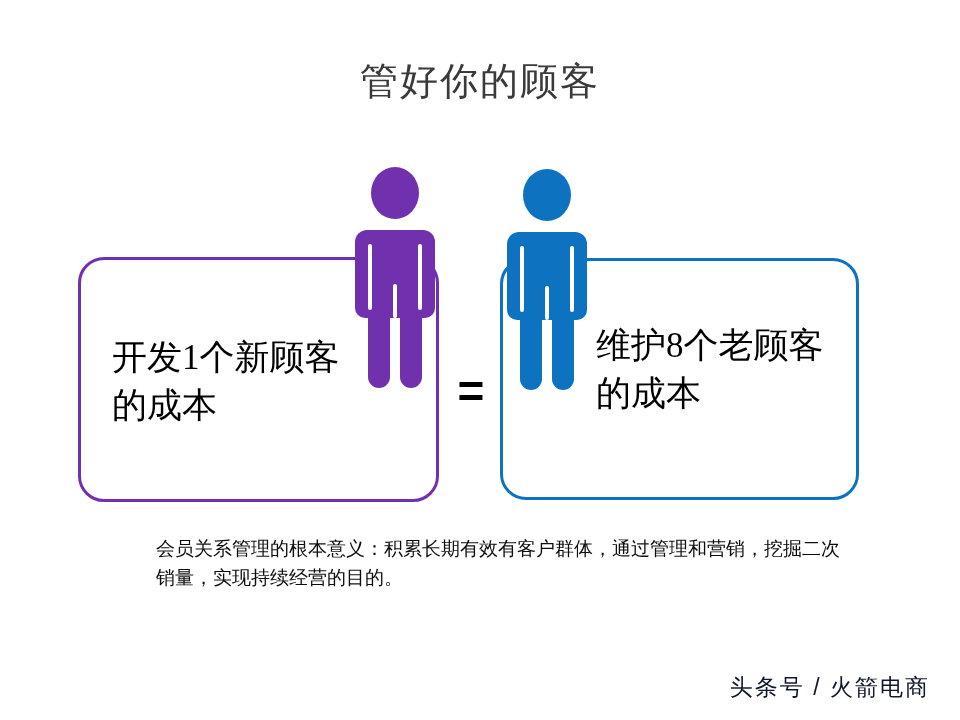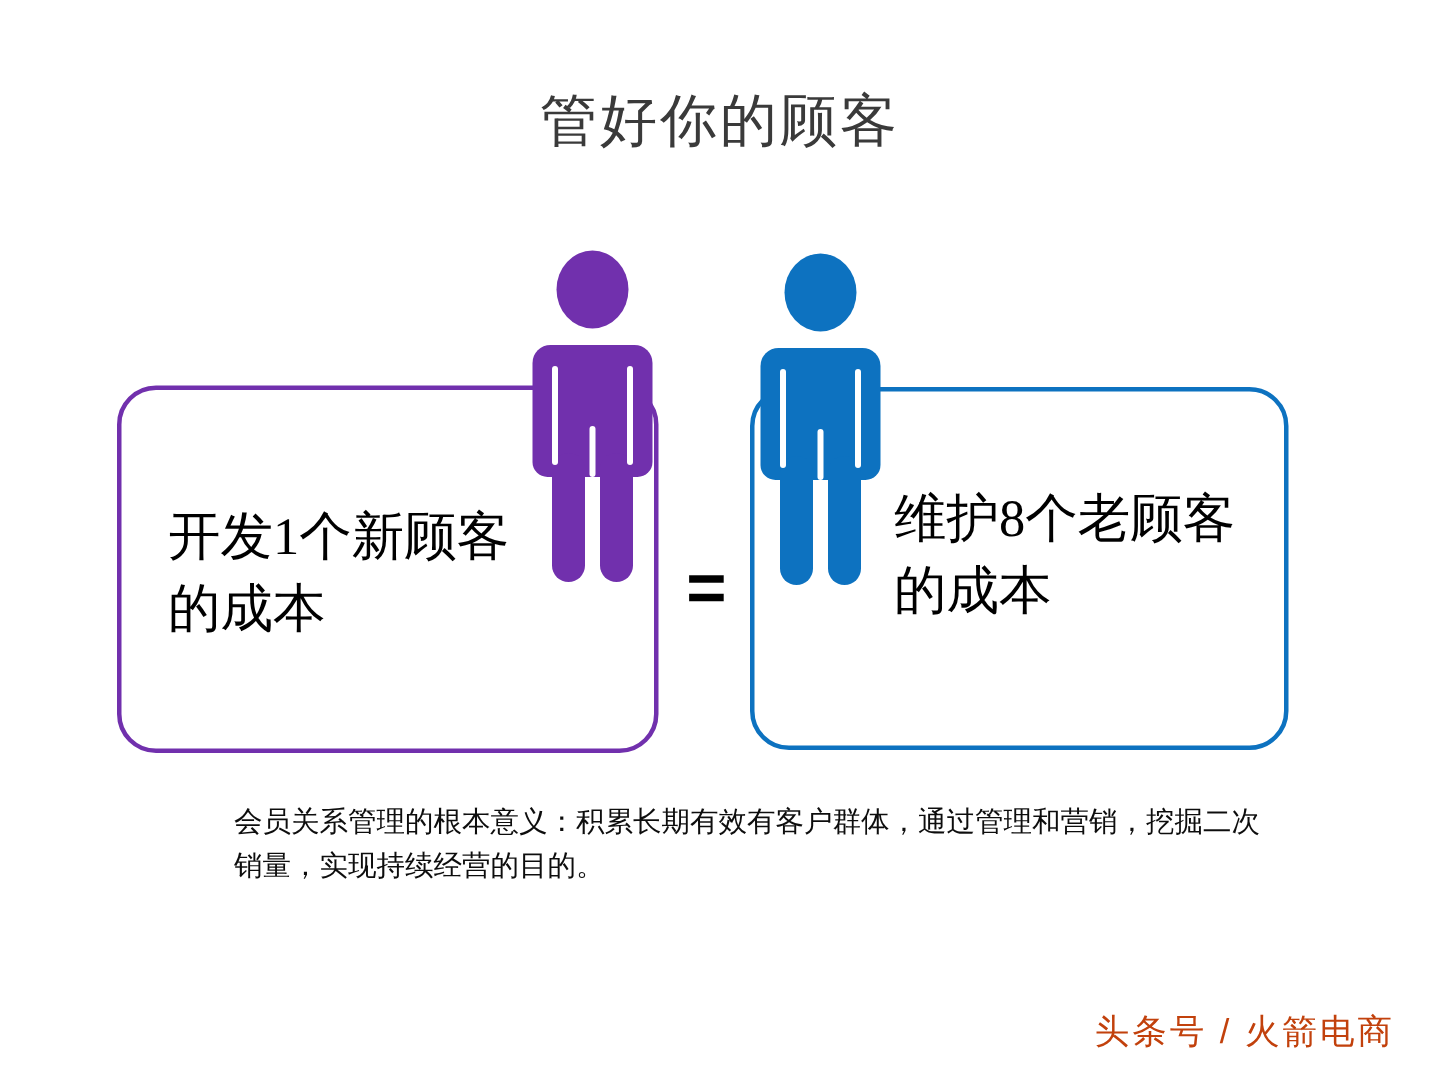--- a/index.html
+++ b/index.html
@@ -128,21 +128,21 @@
   }
 
   
   #watermark {
     position: absolute;
     right: 30px;
     bottom: 18px;
     font-family: "Liberation Sans", "DejaVu Sans", sans-serif;
     font-size: 23px;
     line-height: 30px;
-    color: #c2410c;
+    color: #0f172a;
     letter-spacing: 2px;
     white-space: nowrap;
     user-select: none;
   }
 </style>
 </head>
 <body>
 
 <div id="slide">
 

